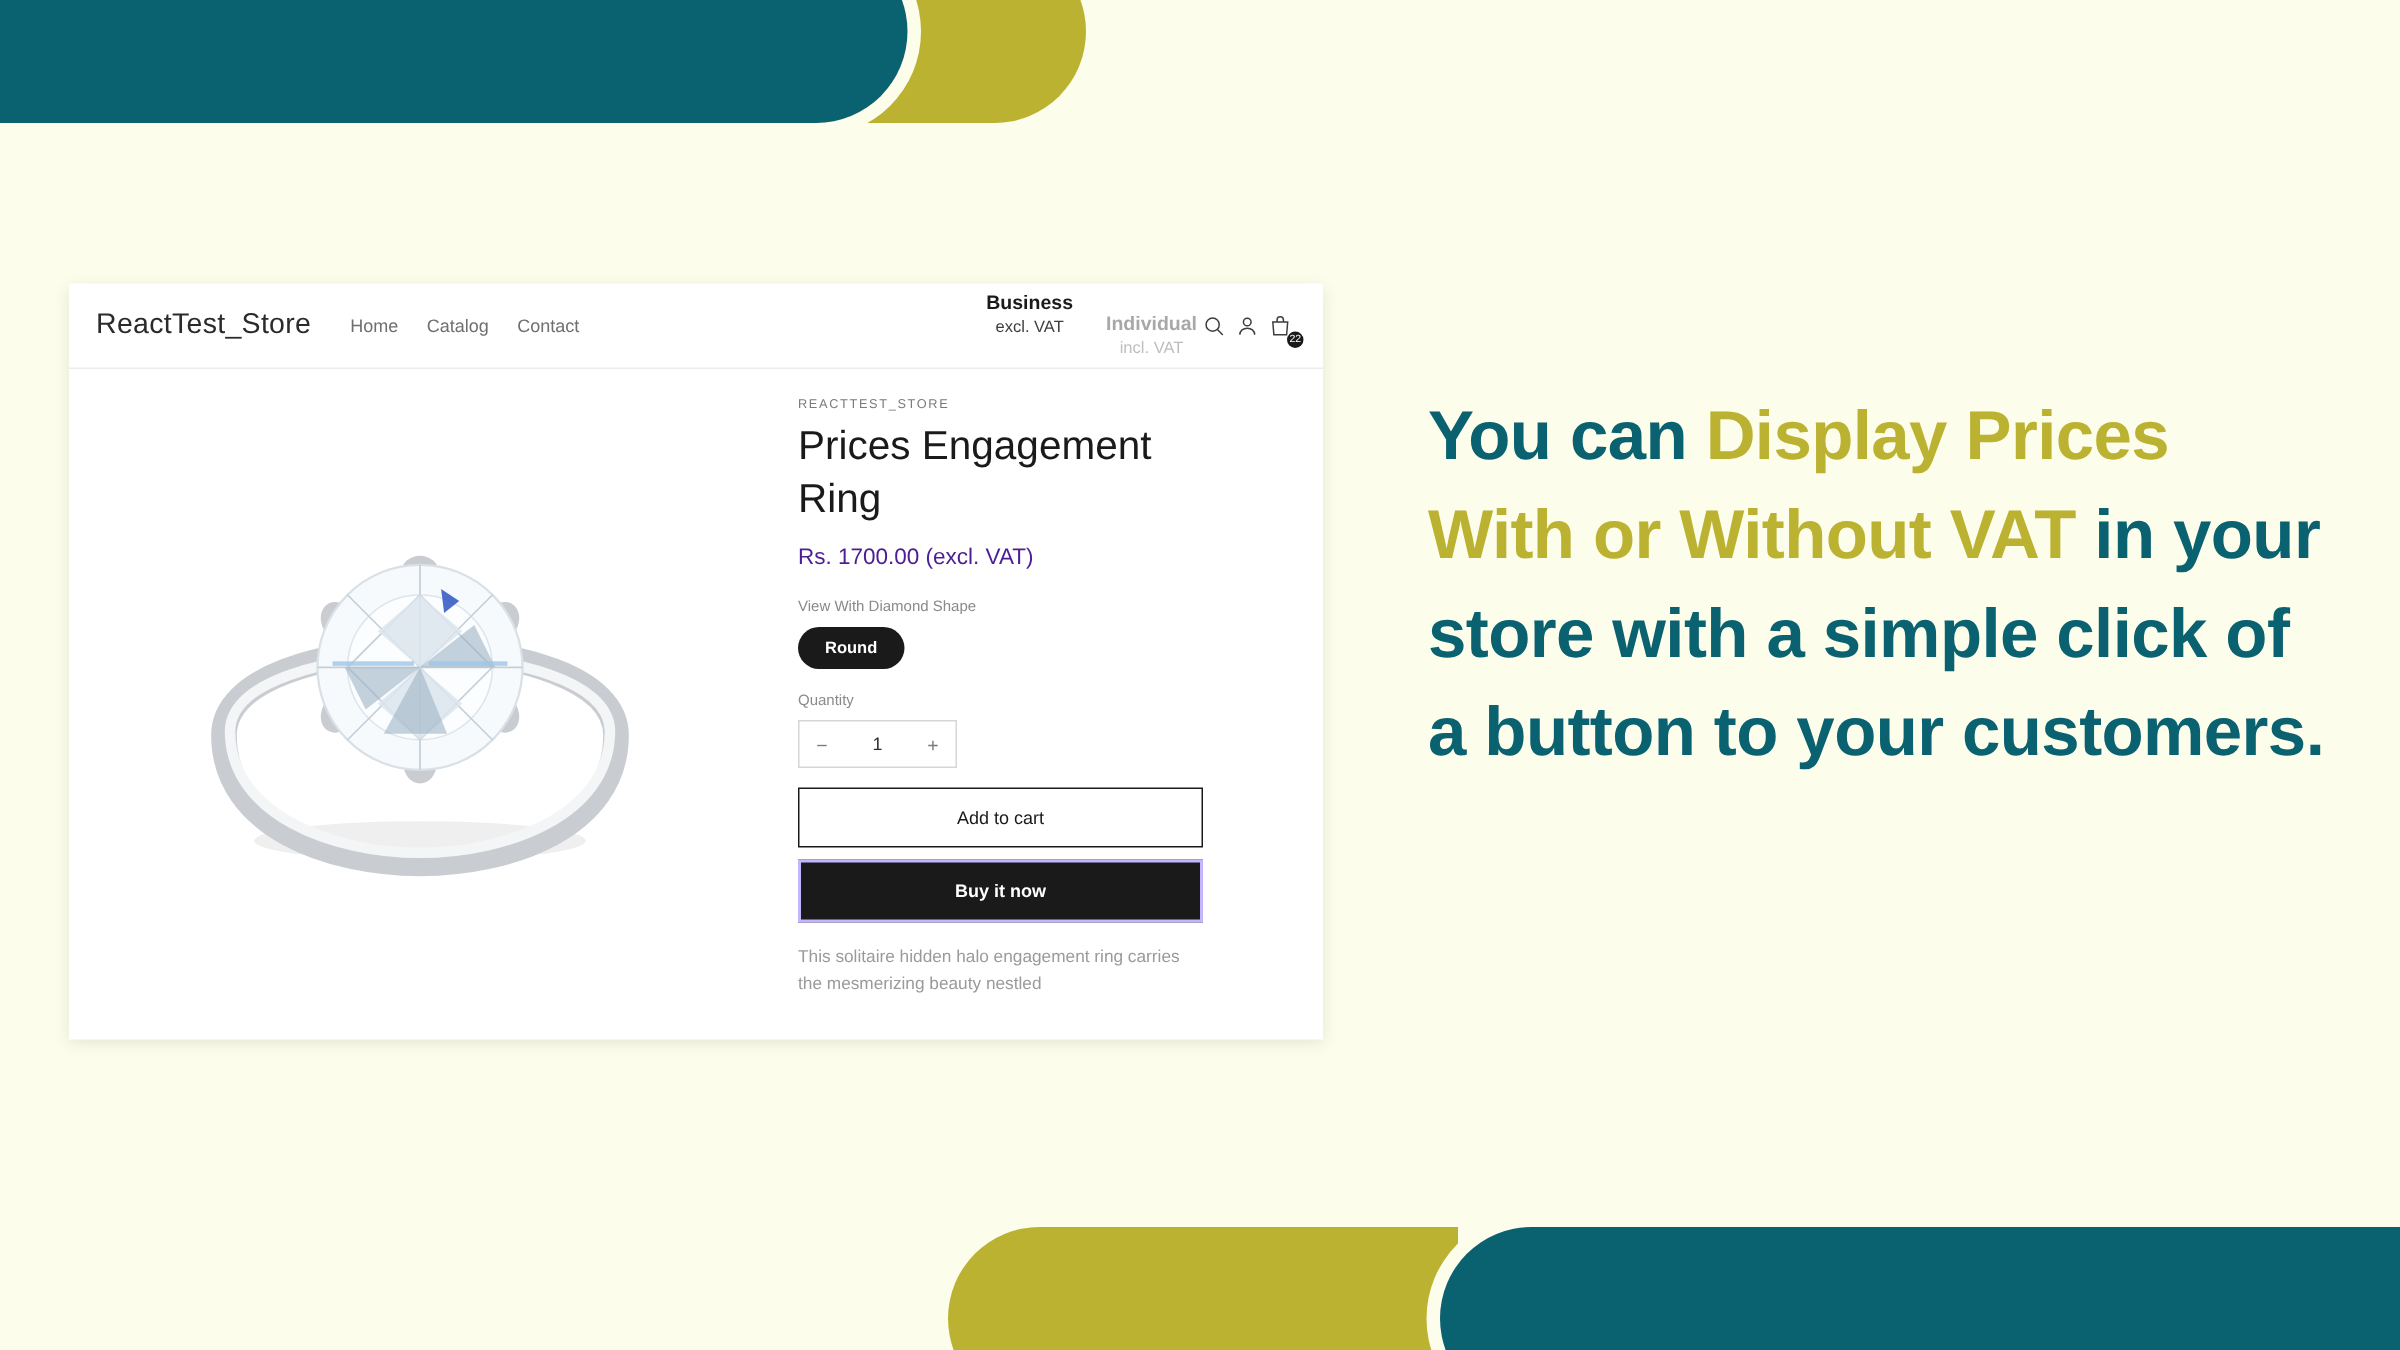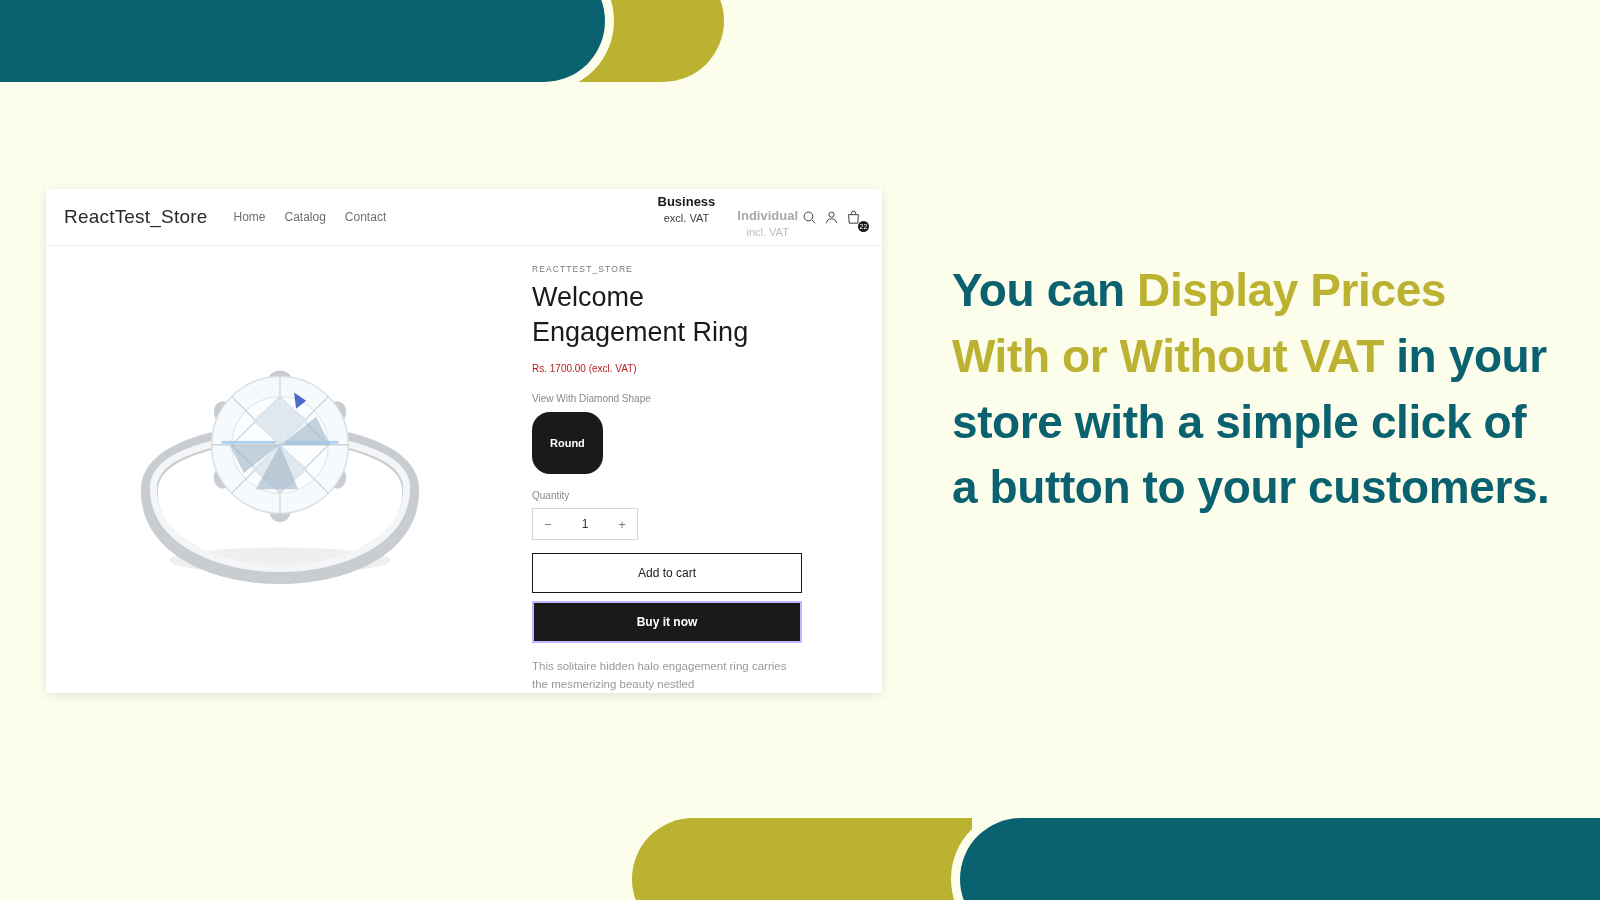--- a/index.html
+++ b/index.html
@@ -173,36 +173,36 @@
     margin-bottom: 6px;
   }
   .title {
     font-size: 27px;
     line-height: 1.28;
     color: #1a1a1a;
     font-weight: 400;
     margin: 0 0 14px 0;
   }
   .price {
-    font-size: 10px;
-    color: #b91c1c;
+    font-size: 15px;
+    color: #4c1d95;
     margin-bottom: 19px;
   }
   .opt-label {
     font-size: 10px;
     color: #8a8a8a;
     margin-bottom: 8px;
   }
   .pill {
     display: inline-block;
     background: #1a1a1a;
     color: #fff;
     font-size: 11px;
     font-weight: 700;
-    padding: 25px 18px;
+    padding: 8px 18px;
     border-radius: 18px;
     cursor: pointer;
   }
   .qty-label {
     font-size: 10px;
     color: #8a8a8a;
     margin: 16px 0 7px 0;
   }
   .qty {
     display: inline-flex;
@@ -368,21 +368,21 @@
           </g>
           <polygon points="204,118 216,126 206,134" fill="#2f53c4" opacity=".85"></polygon>
           <rect x="132" y="166" width="54" height="3" fill="#9dc6e8" opacity=".8"></rect>
           <rect x="196" y="166" width="52" height="3" fill="#9dc6e8" opacity=".8"></rect>
         </svg>
       </div>
     </div>
 
     <div class="info">
       <div class="vendor">REACTTEST_STORE</div>
-      <h1 class="title">Welcome Engagement Ring</h1>
+      <h1 class="title">Prices Engagement Ring</h1>
       <div class="price">Rs. 1700.00 (excl. VAT)</div>
 
       <div class="opt-label">View With Diamond Shape</div>
       <span class="pill">Round</span>
 
       <div class="qty-label">Quantity</div>
       <div class="qty">
         <button>−</button>
         <span class="qty-val">1</span>
         <button>+</button>

